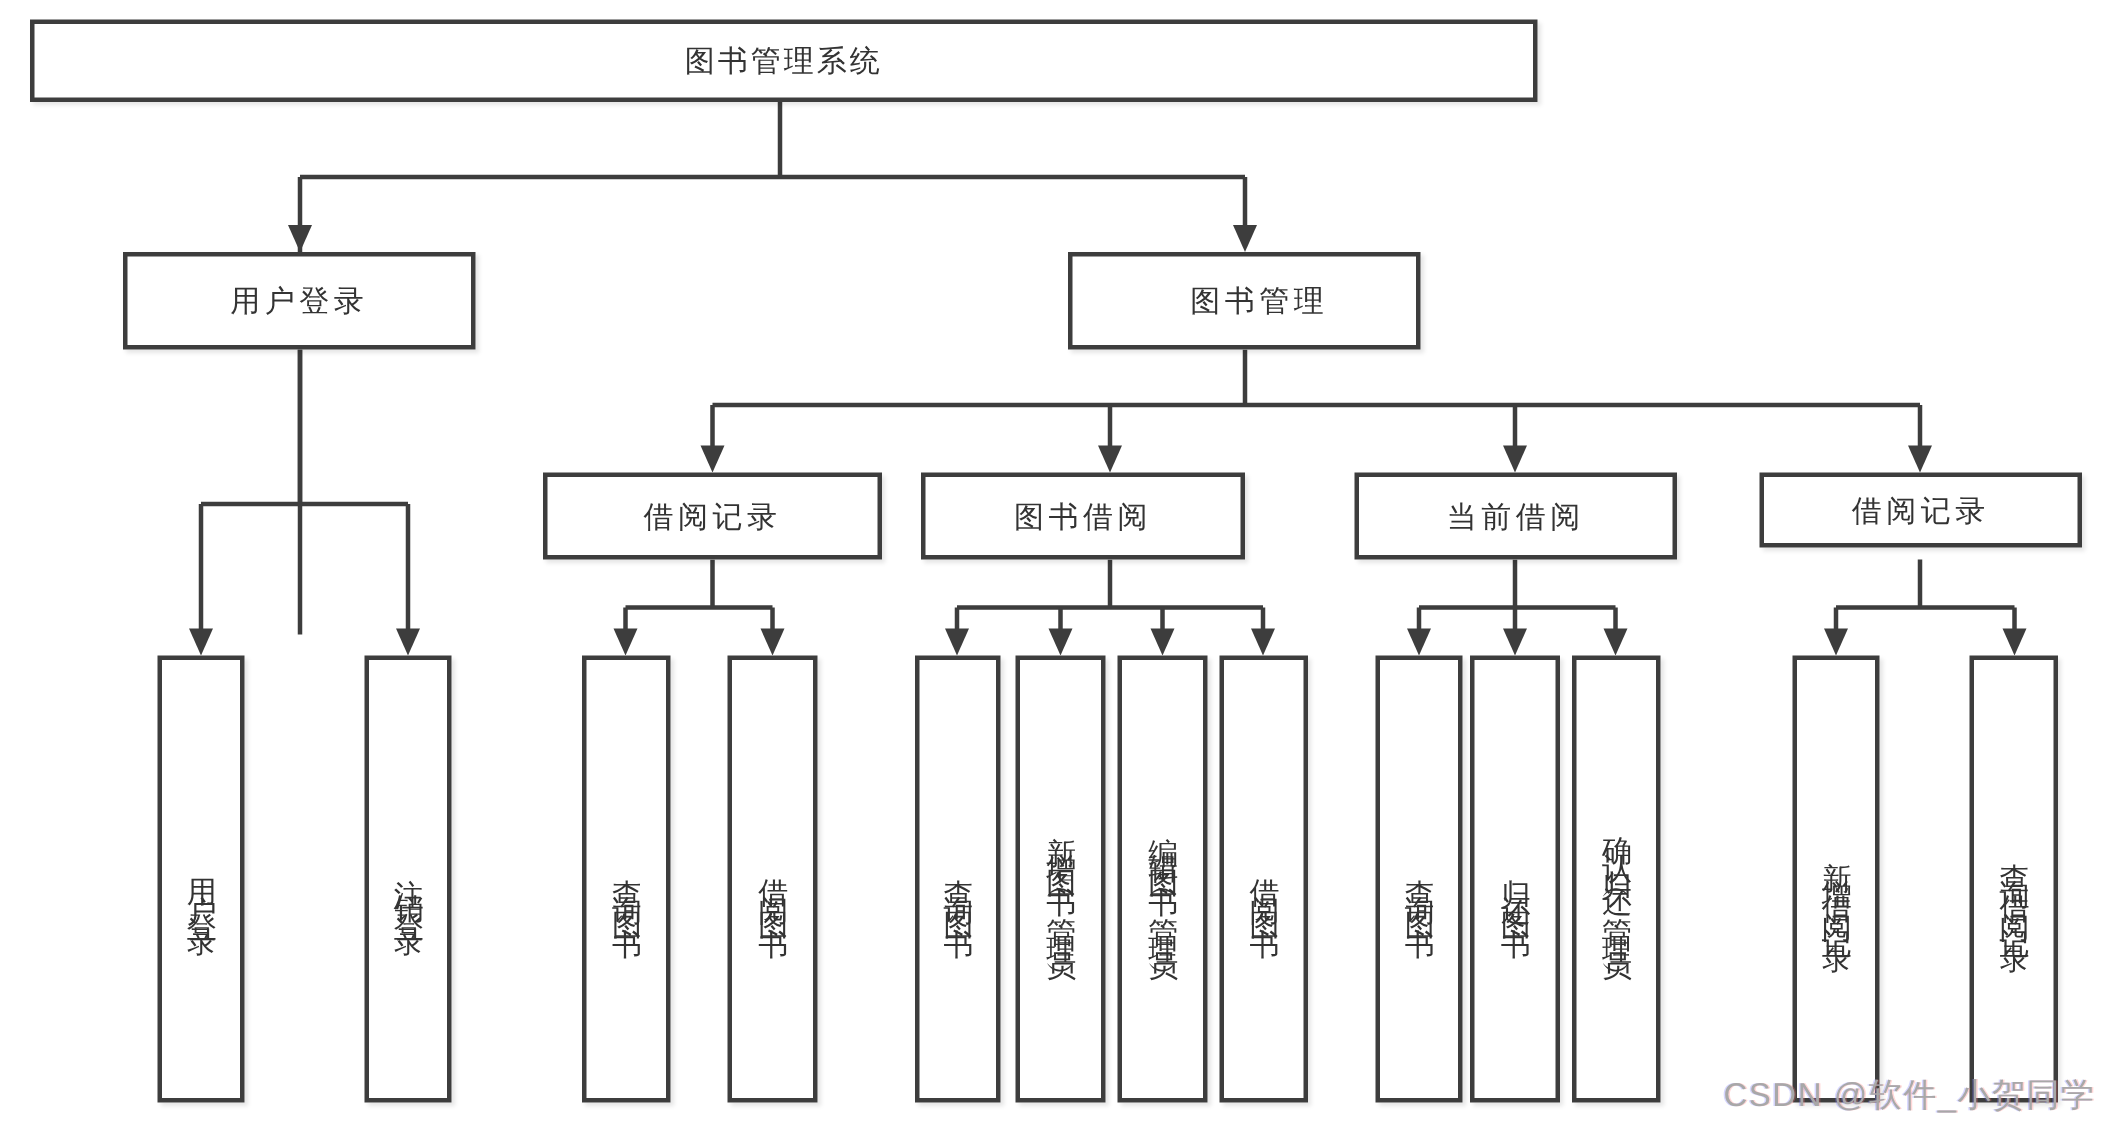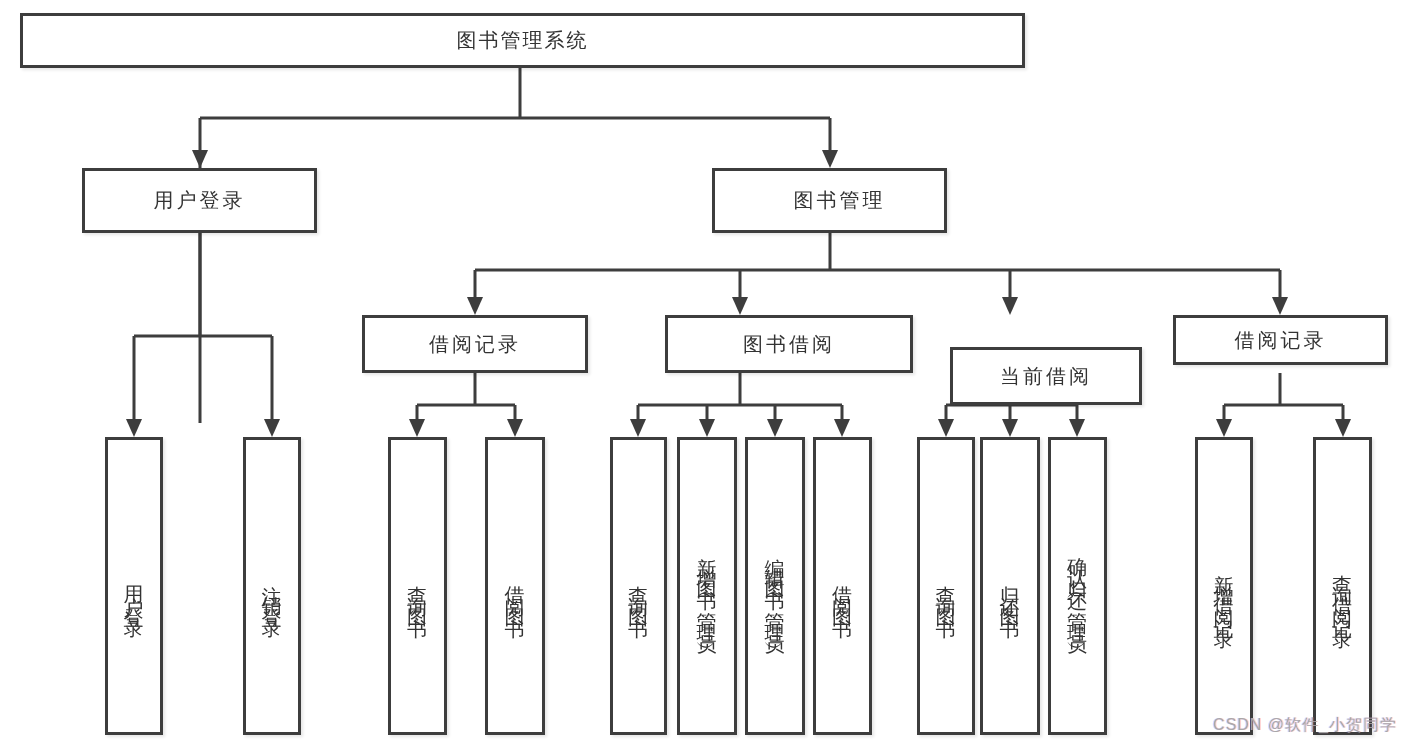--- a/index.html
+++ b/index.html
@@ -14,21 +14,21 @@
     display:flex; align-items:center; justify-content:center;
     font-size:20px; color:#333333; box-shadow:2px 2px 3px rgba(0,0,0,0.10);
   }
   .box.h { letter-spacing:3px; }
   .box.root { letter-spacing:2px; }
   .vtext {
     writing-mode:vertical-lr; text-orientation:mixed;
     letter-spacing:11px; margin-bottom:-11px; line-height:1; font-size:20px;
   }
   .watermark {
-    position:absolute; top:715px; right:8px; font-size:16px; color:#a8a8a8;
+    position:absolute; top:715px; right:8px; font-size:22px; color:#a8a8a8;
     letter-spacing:1px;
     text-shadow:1px 0 0 rgba(255,120,120,0.30), -1px 0 0 rgba(120,120,255,0.30);
     white-space:nowrap;
   }
 </style>
 </head>
 <body>
 
 <div class="canvas">
 
@@ -72,22 +72,22 @@
       <polygon points="1335,419 1351,419 1343,437"></polygon>
     </g>
   </svg>
 
   <div class="box h root" style="left:20px; top:13px; width:1005px; height:55px;">图书管理系统</div>
 
   <div class="box h" style="left:82px; top:168px; width:235px; height:65px;">用户登录</div>
   <div class="box h" style="left:712px; top:168px; width:235px; height:65px;padding-left:20px;">图书管理</div>
 
   <div class="box h" style="left:362px; top:315px; width:226px; height:58px;">借阅记录</div>
-  <div class="box h" style="left:665px; top:315px; width:248px; height:58px;">图书借阅</div>
-  <div class="box h" style="left:950px; top:315px; width:192px; height:58px;margin-top:32px;">当前借阅</div>
+  <div class="box h" style="left:614px; top:315px; width:216px; height:58px;">图书借阅</div>
+  <div class="box h" style="left:903px; top:315px; width:215px; height:58px;">当前借阅</div>
   <div class="box h" style="left:1173px; top:315px; width:215px; height:50px;">借阅记录</div>
 
   <div class="box v" style="left:105px; top:437px; width:58px; height:298px;">
     <span class="vtext">用户登录</span>
   </div>
   <div class="box v" style="left:243px; top:437px; width:58px; height:298px;">
     <span class="vtext">注销登录</span>
   </div>
 
   <div class="box v" style="left:388px; top:437px; width:59px; height:298px;">

